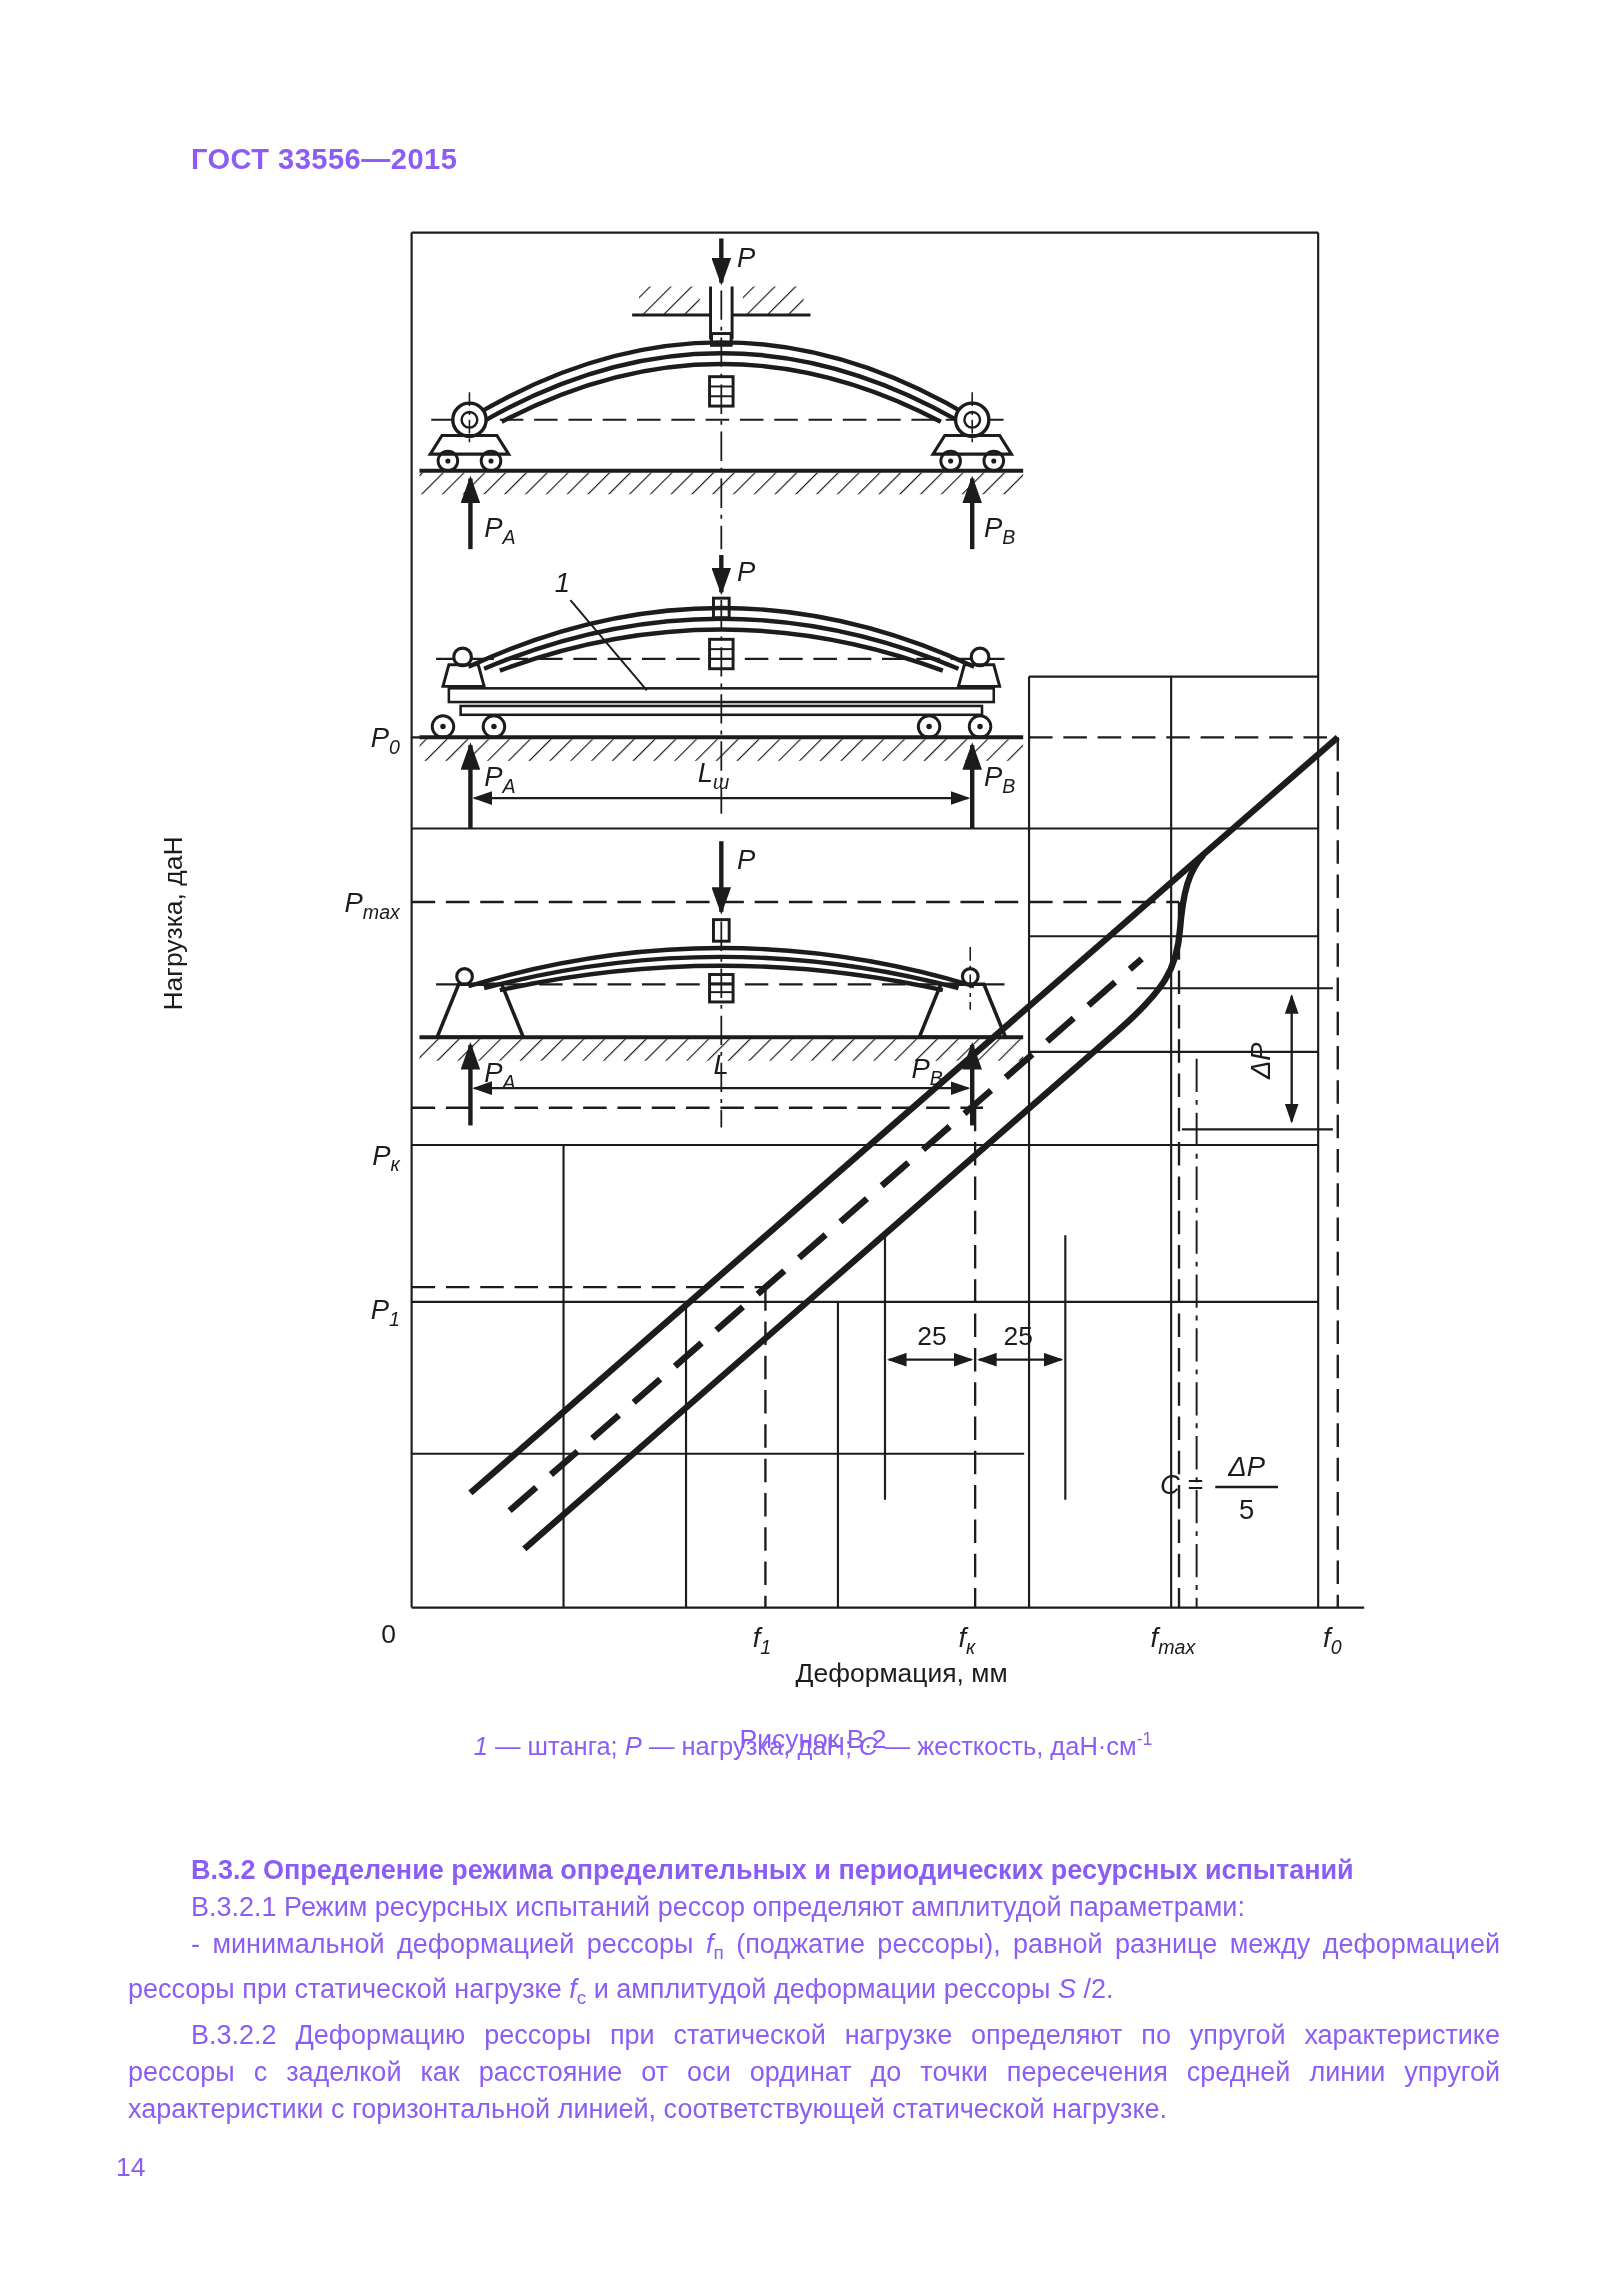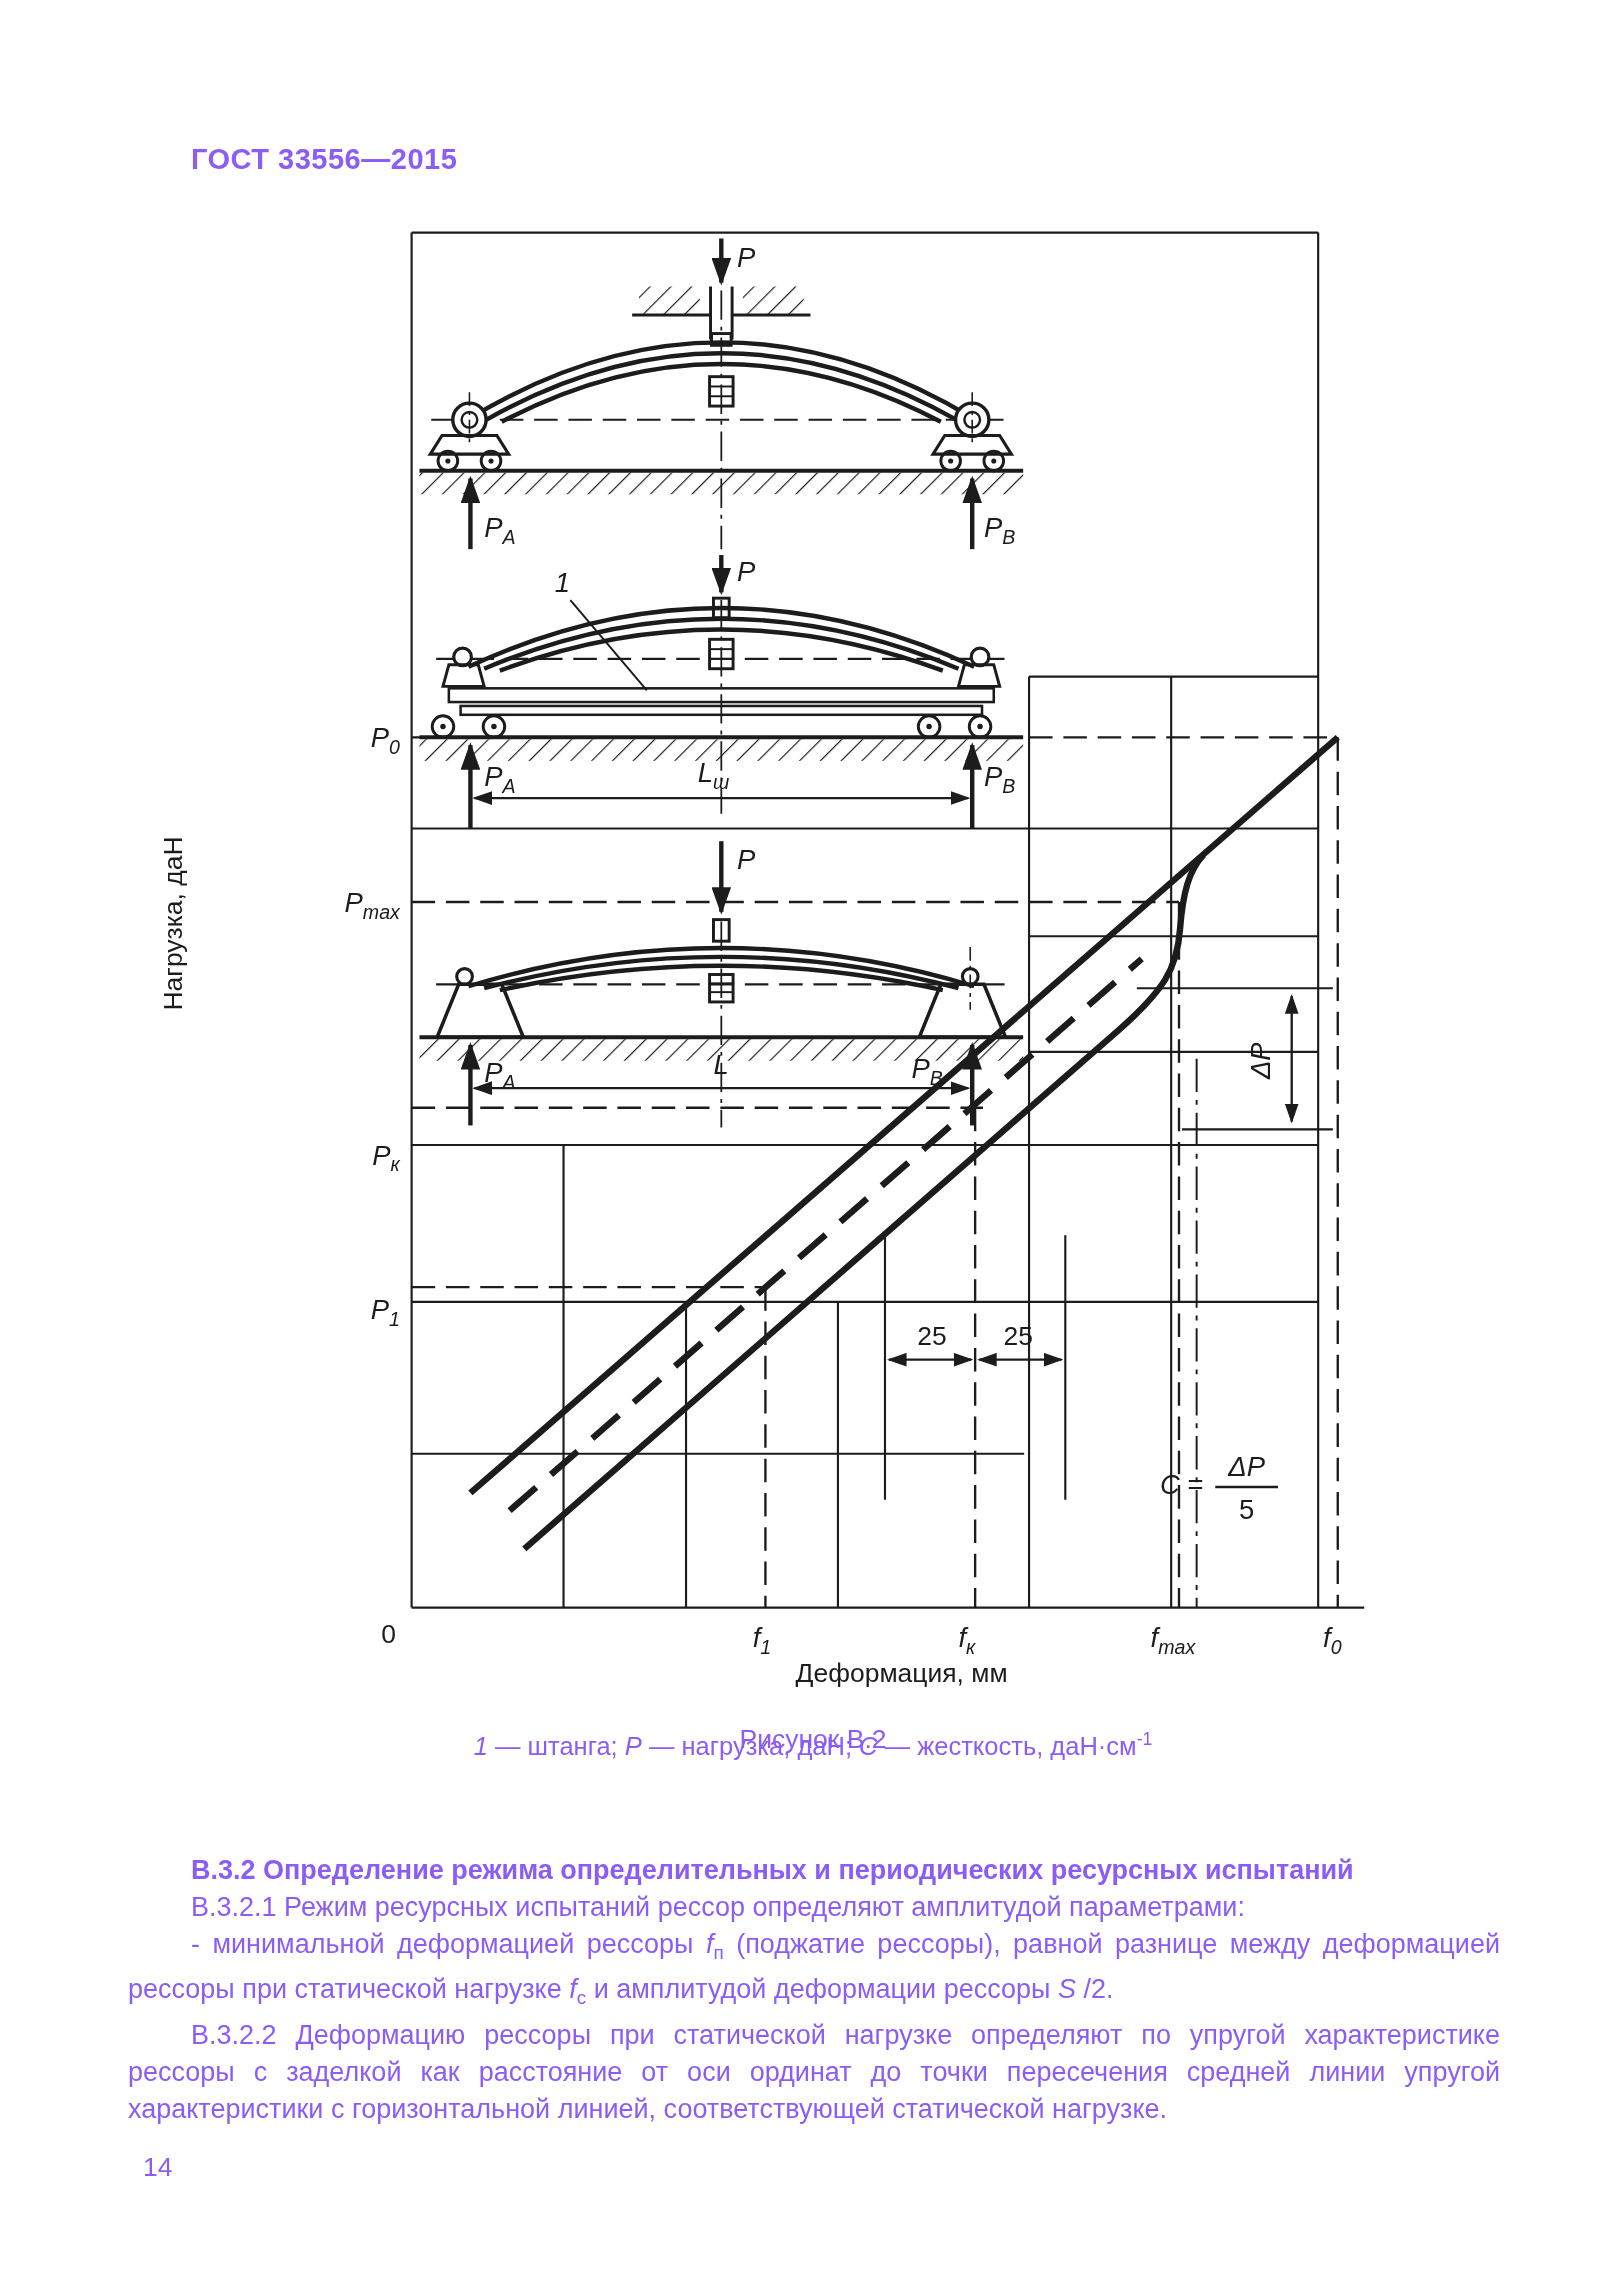--- a/index.html
+++ b/index.html
@@ -13,21 +13,21 @@
   svg .up{font-size:27px;font-style:normal;}
   .caption{position:absolute;left:127px;top:1729px;width:1372px;text-align:center;font-size:25.5px;}
   .caption i{font-style:italic;}
   .caption sup{font-size:17.6px;}
   .fig-label{position:absolute;left:127px;top:1724px;width:1372px;text-align:center;font-size:26.5px;}
   .body-text{position:absolute;left:128px;top:1852px;width:1372px;font-size:27px;line-height:37px;text-align:justify;}
   .body-text p{margin:0;text-indent:63px;}
   .body-text .bold{font-weight:bold;}
   .body-text i{font-style:italic;}
   .body-text sub{font-size:70%;}
-  .page-number{position:absolute;left:143px;top:2152px;font-size:26.5px;}
+  .page-number{position:absolute;left:116px;top:2152px;font-size:26.5px;}
 </style>
 </head>
 <body>
 
 <div class="page">
 
   <div class="doc-header">ГОСТ 33556—2015</div>
 
   <svg width="1621" height="2293" viewBox="0 0 1654 2339">
     <defs>

